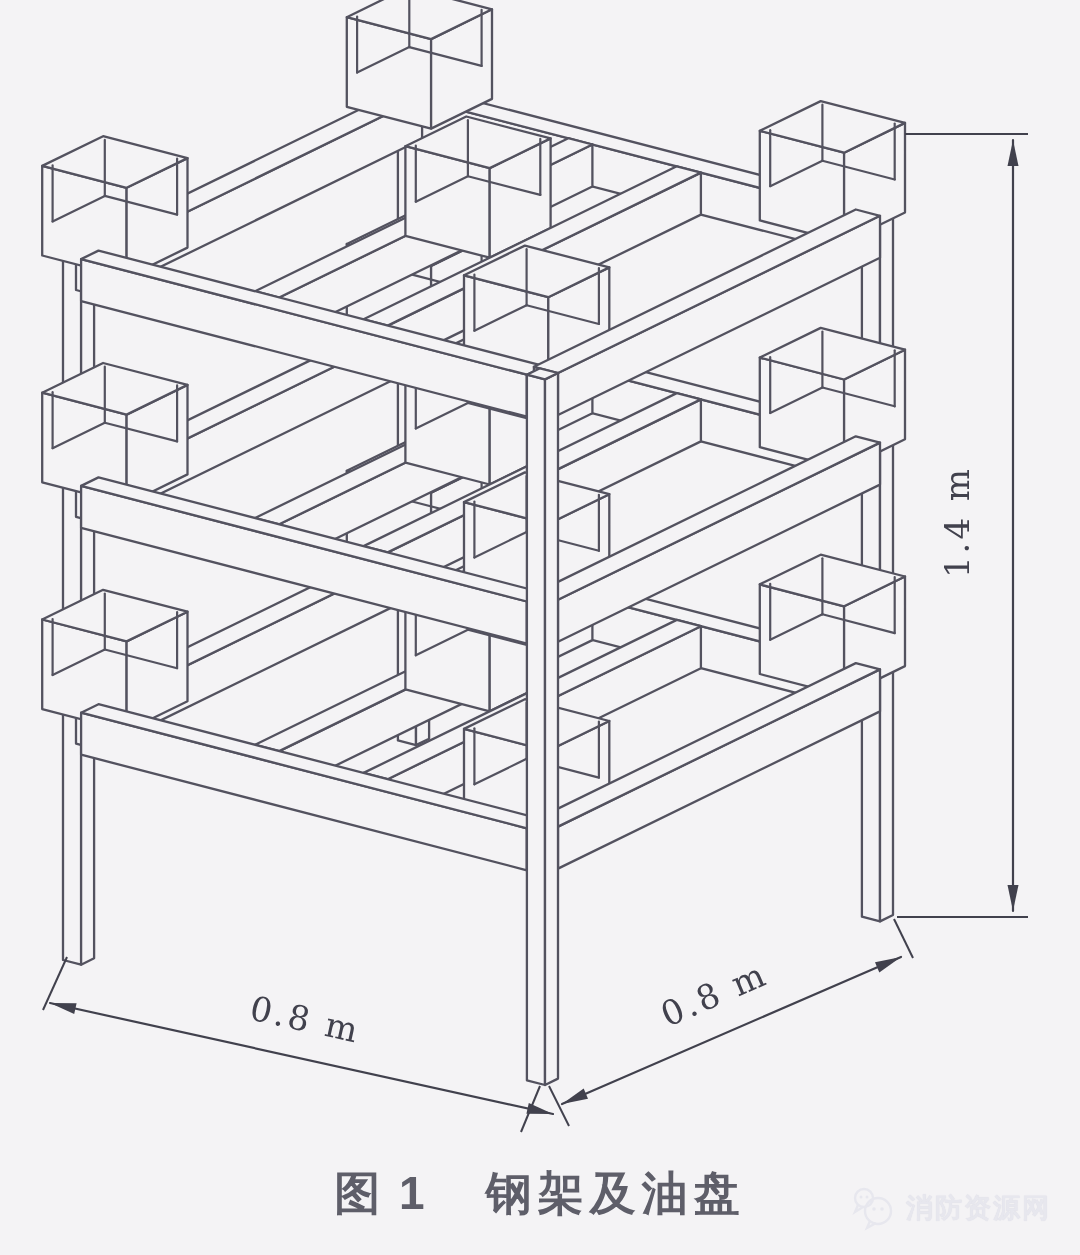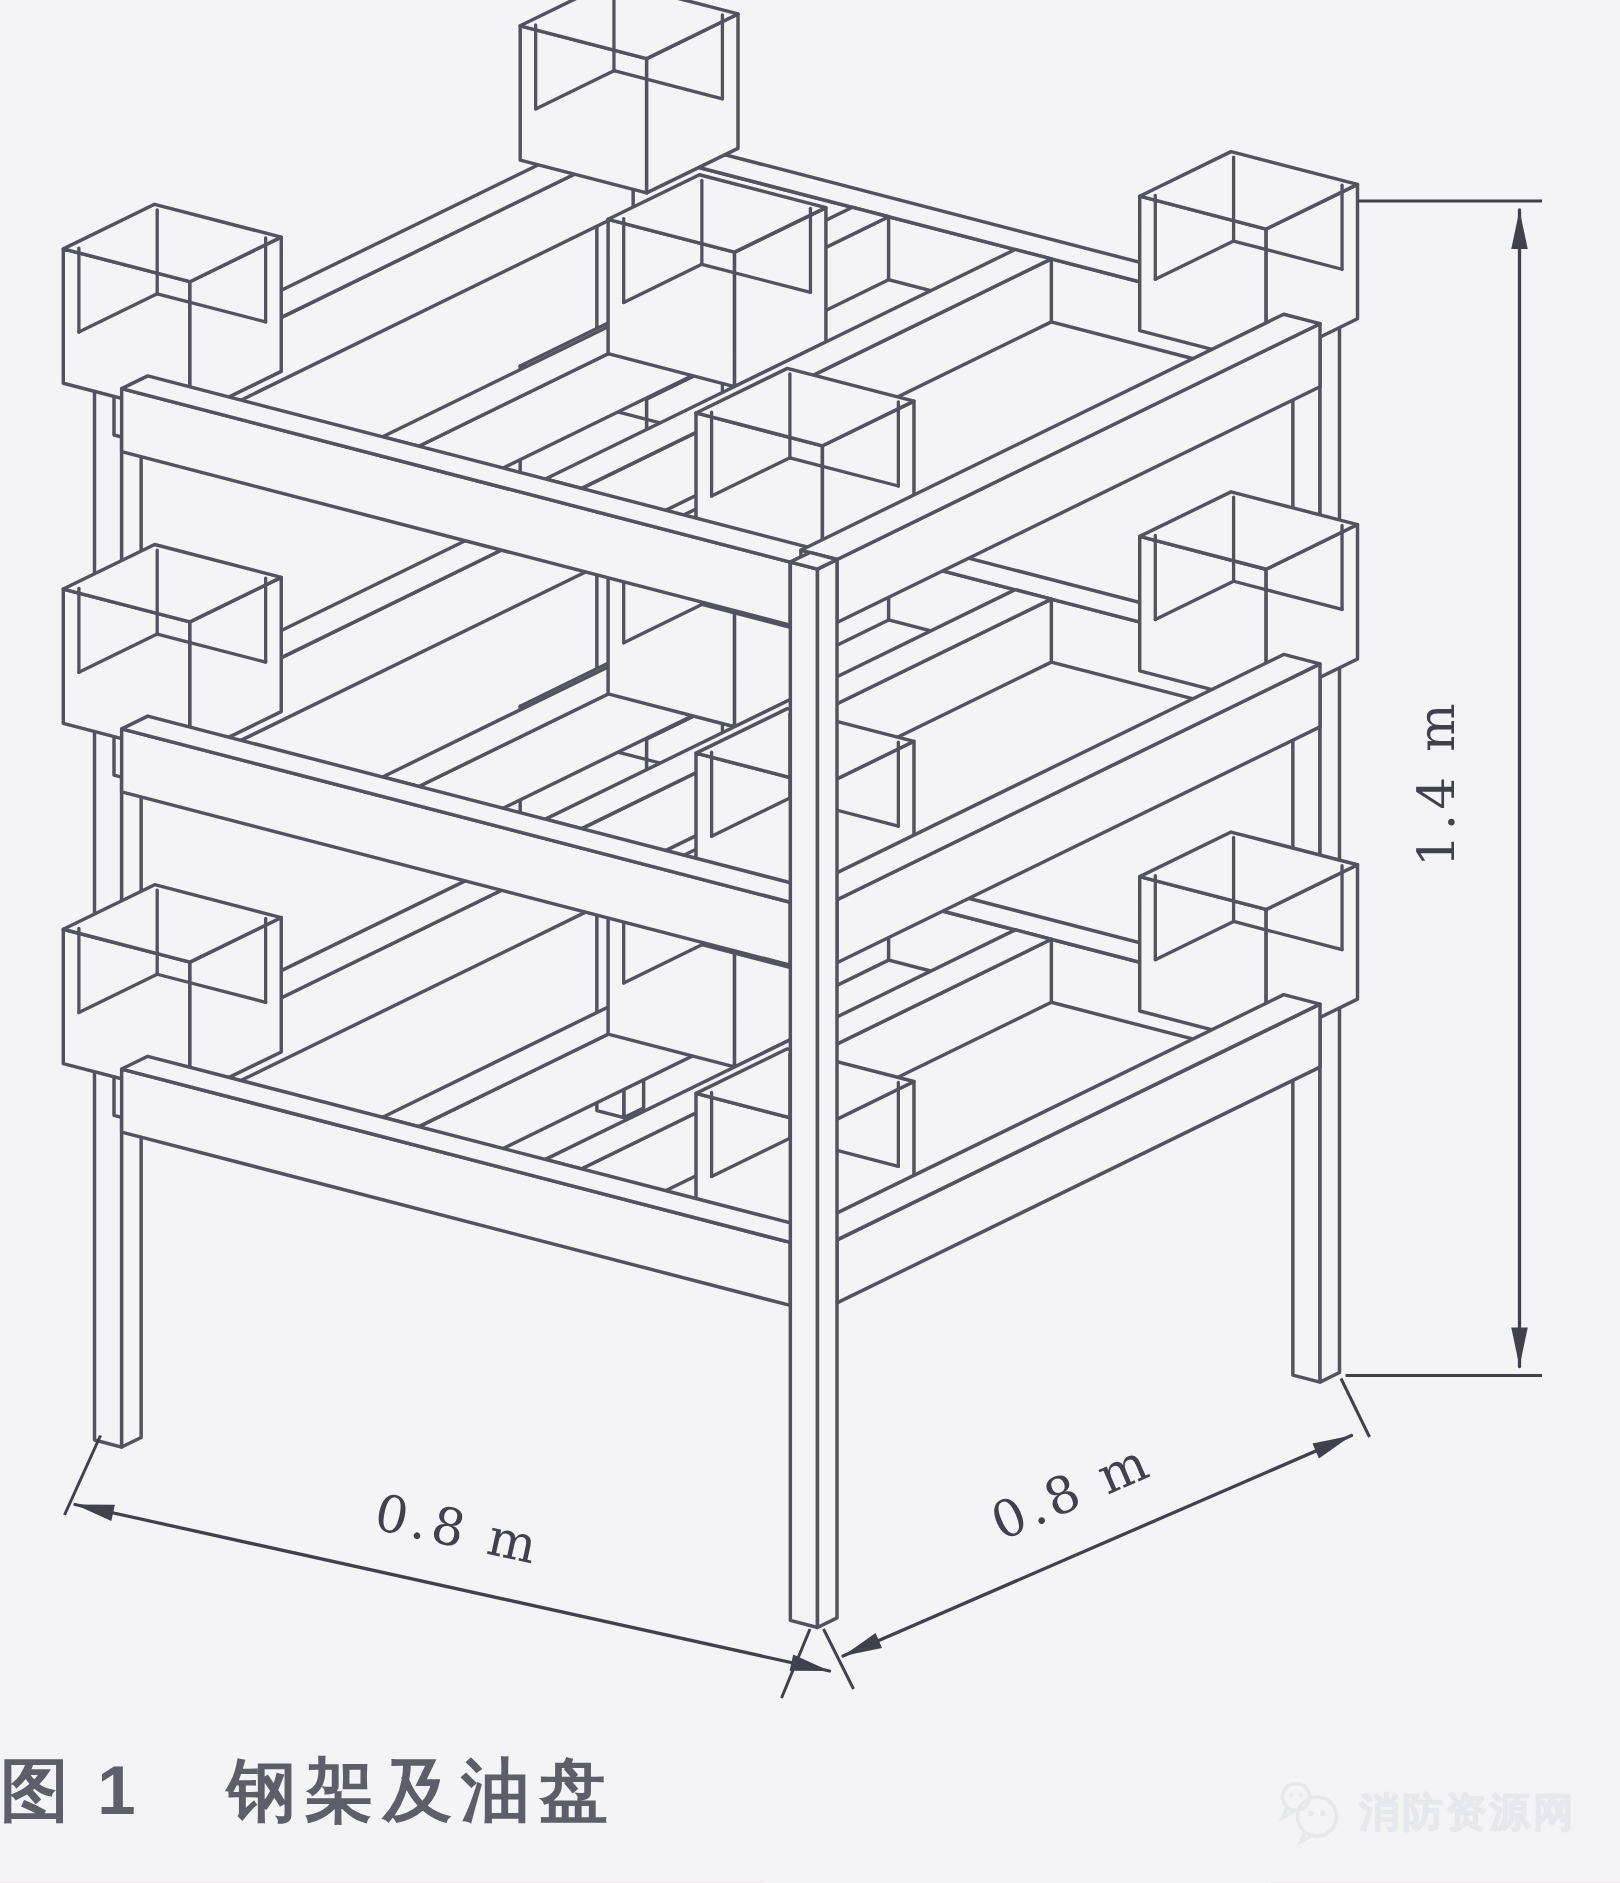--- a/index.html
+++ b/index.html
@@ -17,21 +17,21 @@
   .l{fill:none; stroke:var(--line); stroke-width:2.2; stroke-linecap:round;}
   .dimline{fill:none; stroke:var(--dimc); stroke-width:2.2; stroke-linecap:round;}
   .tick{fill:none; stroke:var(--dimc); stroke-width:2;}
   .arrowhead{fill:var(--dimc); stroke:none;}
   text.dim{
     font-family:"DejaVu Serif","Liberation Serif",serif;
     font-size:34px; fill:var(--dimc); letter-spacing:3px; text-anchor:middle;
   }
   .caption{
     position:absolute; left:0; top:1168px; width:1080px;
-    text-align:left; color:var(--capc);
+    text-align:center; color:var(--capc);
     font-size:46px; font-weight:700; line-height:1.1; letter-spacing:3px;
     white-space:nowrap;
   }
   .caption .cap-title{margin-left:58px; letter-spacing:6px;}
   .watermark{
     position:absolute; left:851px; top:1183px; width:225px; height:50px;
     display:flex; align-items:center; gap:7px;
     color:var(--wm); font-size:27px; font-weight:600; letter-spacing:2px;
     text-shadow:0 0 1px #d9d9e2; white-space:nowrap;
   }

